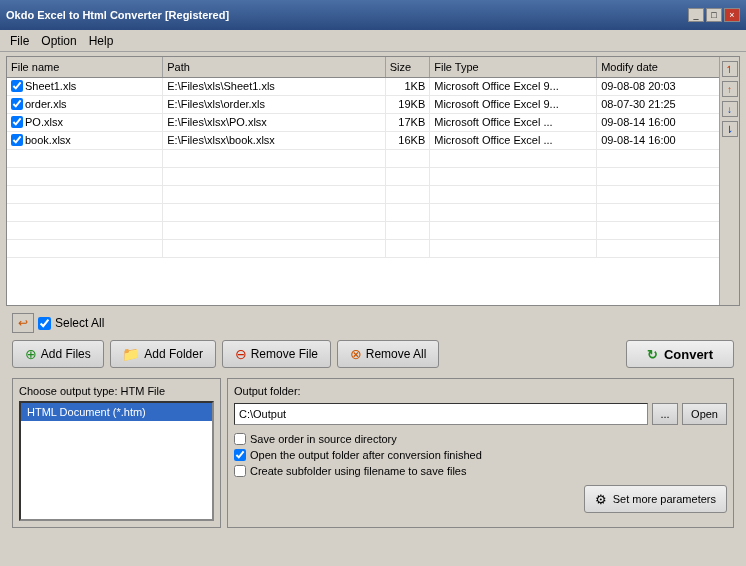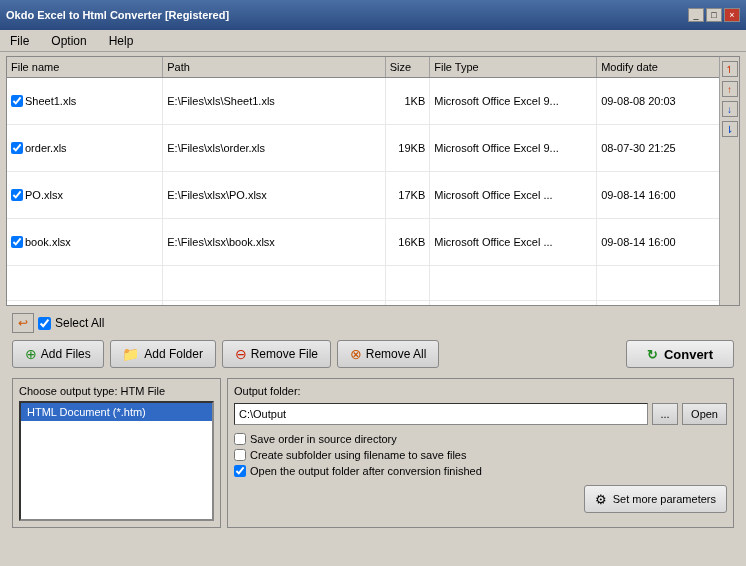--- a/index.html
+++ b/index.html
@@ -43,21 +43,20 @@
       color: #000;
     }
     .title-btn.close { background: #c0392b; color: white; }
 
     
     .menu-bar {
       background: #d4d0c8;
       border-bottom: 1px solid #a0a0a0;
       padding: 2px 4px;
       display: flex;
-      gap: 10px;
       height: 22px;
       align-items: center;
     }
     .menu-item {
       padding: 2px 6px;
       cursor: pointer;
       font-size: 12px;
     }
 
     
@@ -78,21 +77,21 @@
       padding: 2px 4px;
       text-align: left;
       font-weight: normal;
       font-size: 11px;
       height: 20px;
     }
     .file-table th:last-child { border-right: none; }
     .file-table td {
       border-bottom: 1px solid #e8e8e8;
       border-right: 1px solid #e8e8e8;
-      padding: 17px 4px;
+      padding: 2px 4px;
       font-size: 11px;
       height: 18px;
       overflow: hidden;
       white-space: nowrap;
     }
     .file-table td:last-child { border-right: none; }
 
     .checkbox-cell {
       display: flex;
       align-items: center;
@@ -507,26 +506,26 @@
         <input class="folder-input" type="text" value="C:\Output" style="">
         <button class="dots-btn">...</button>
         <button class="open-btn">Open</button>
       </div>
 
       <div class="checkbox-option">
         <input type="checkbox" style="">
         <span>Save order in source directory</span>
       </div>
       <div class="checkbox-option">
+        <input type="checkbox" checked="" style="">
+        <span>Open the output folder after conversion finished</span>
+      </div>
+      <div class="checkbox-option">
         <input type="checkbox" style="">
         <span>Create subfolder using filename to save files</span>
-      </div>
-      <div class="checkbox-option">
-        <input type="checkbox" checked="" style="">
-        <span>Open the output folder after conversion finished</span>
       </div>
 
       <div style="display:flex; justify-content:flex-end; margin-top:4px;">
         <button class="params-btn">
           <span style="font-size:13px;">⚙</span>
           <span>Set more parameters</span>
         </button>
       </div>
     </div>
 

